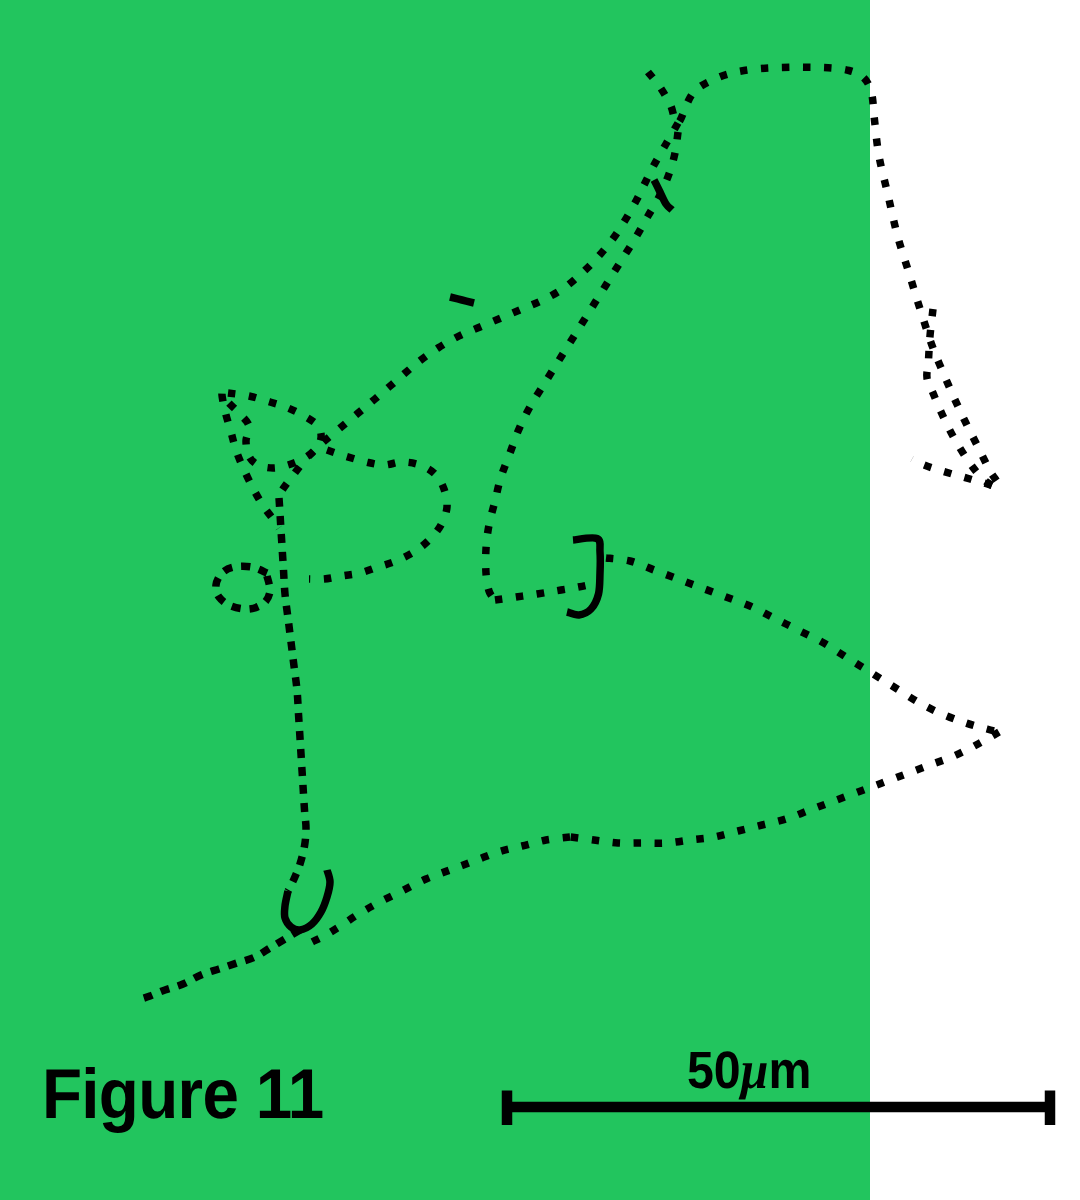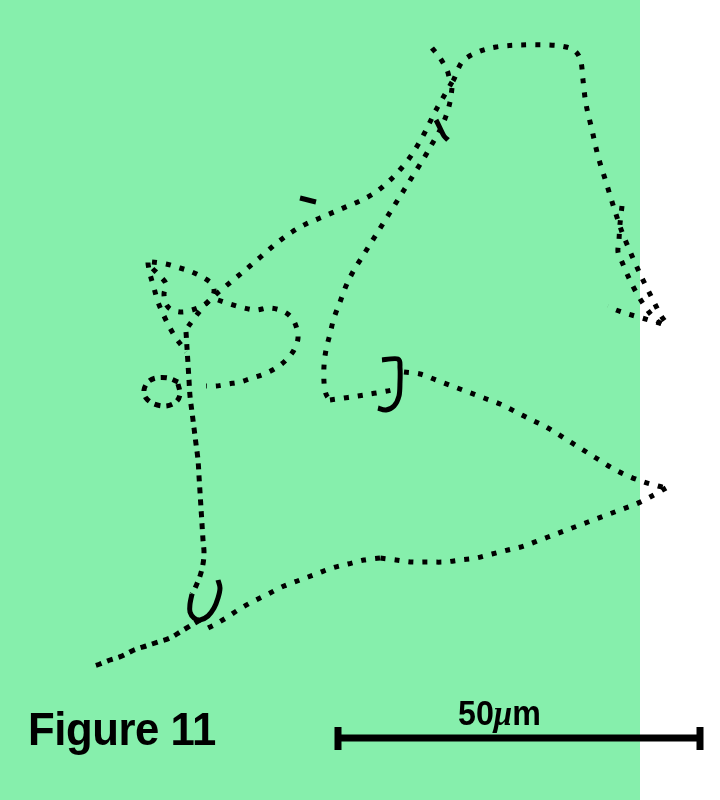--- a/index.html
+++ b/index.html
@@ -9,23 +9,23 @@
   }
   body {
     width: 720px;
     height: 800px;
     font-family: "Liberation Sans", sans-serif;
     overflow: hidden;
     position: relative;
   }
   #figure-root {
     position: relative;
-    width: 640px;
+    width: 580px;
     height: 800px;
-    background: #86efac;
+    background: #22c55e;
   }
   #trace-svg {
     position: absolute;
     left: 0;
     top: 0;
     width: 720px;
     height: 800px;
     display: block;
   }
   .trace-path {

